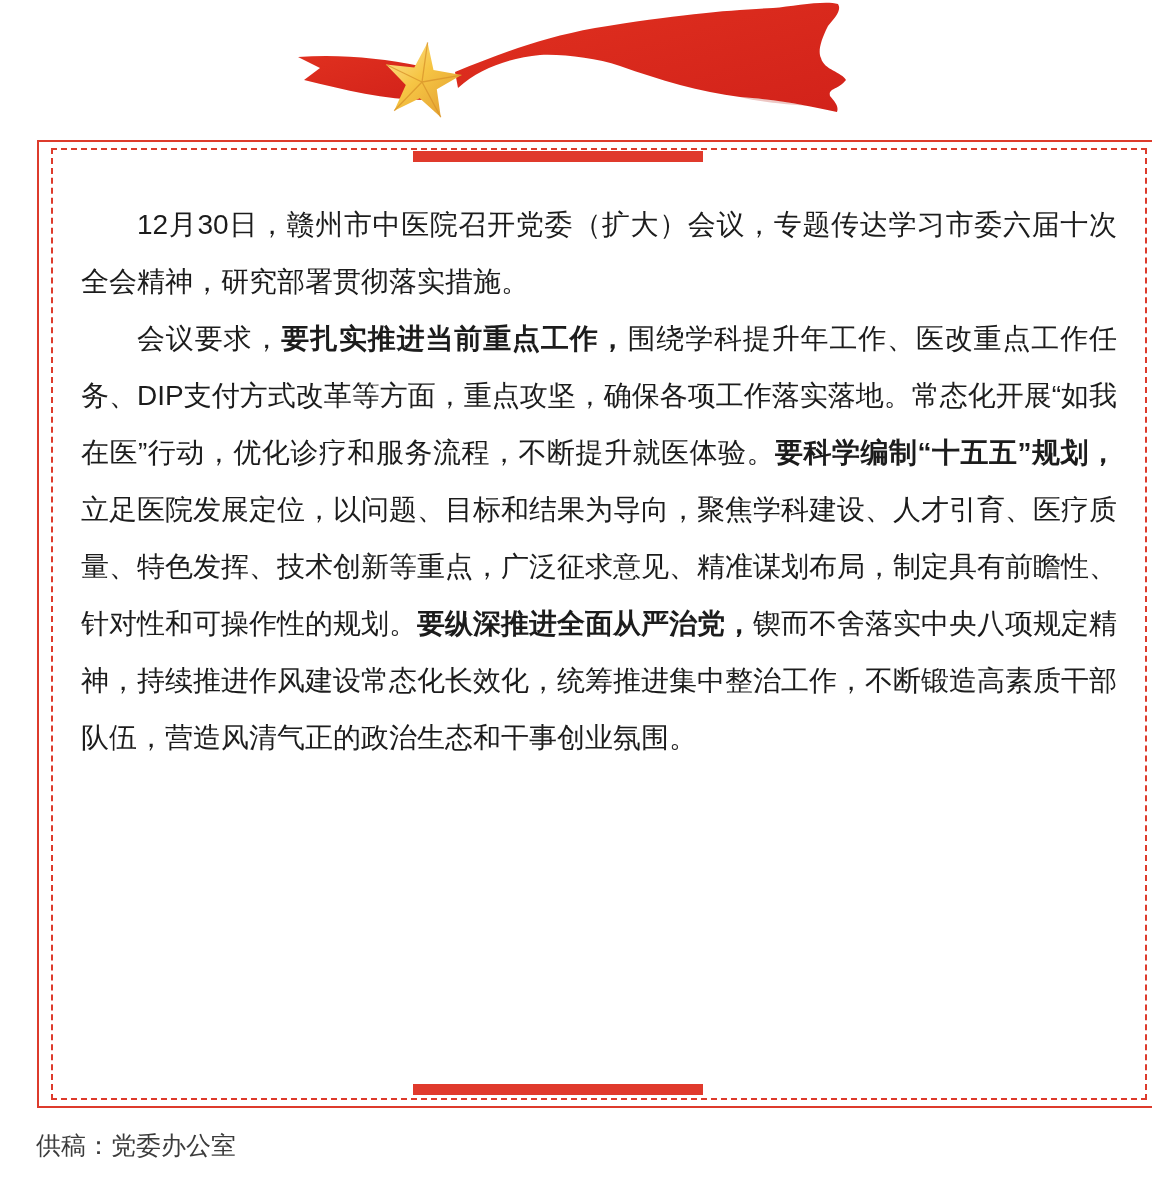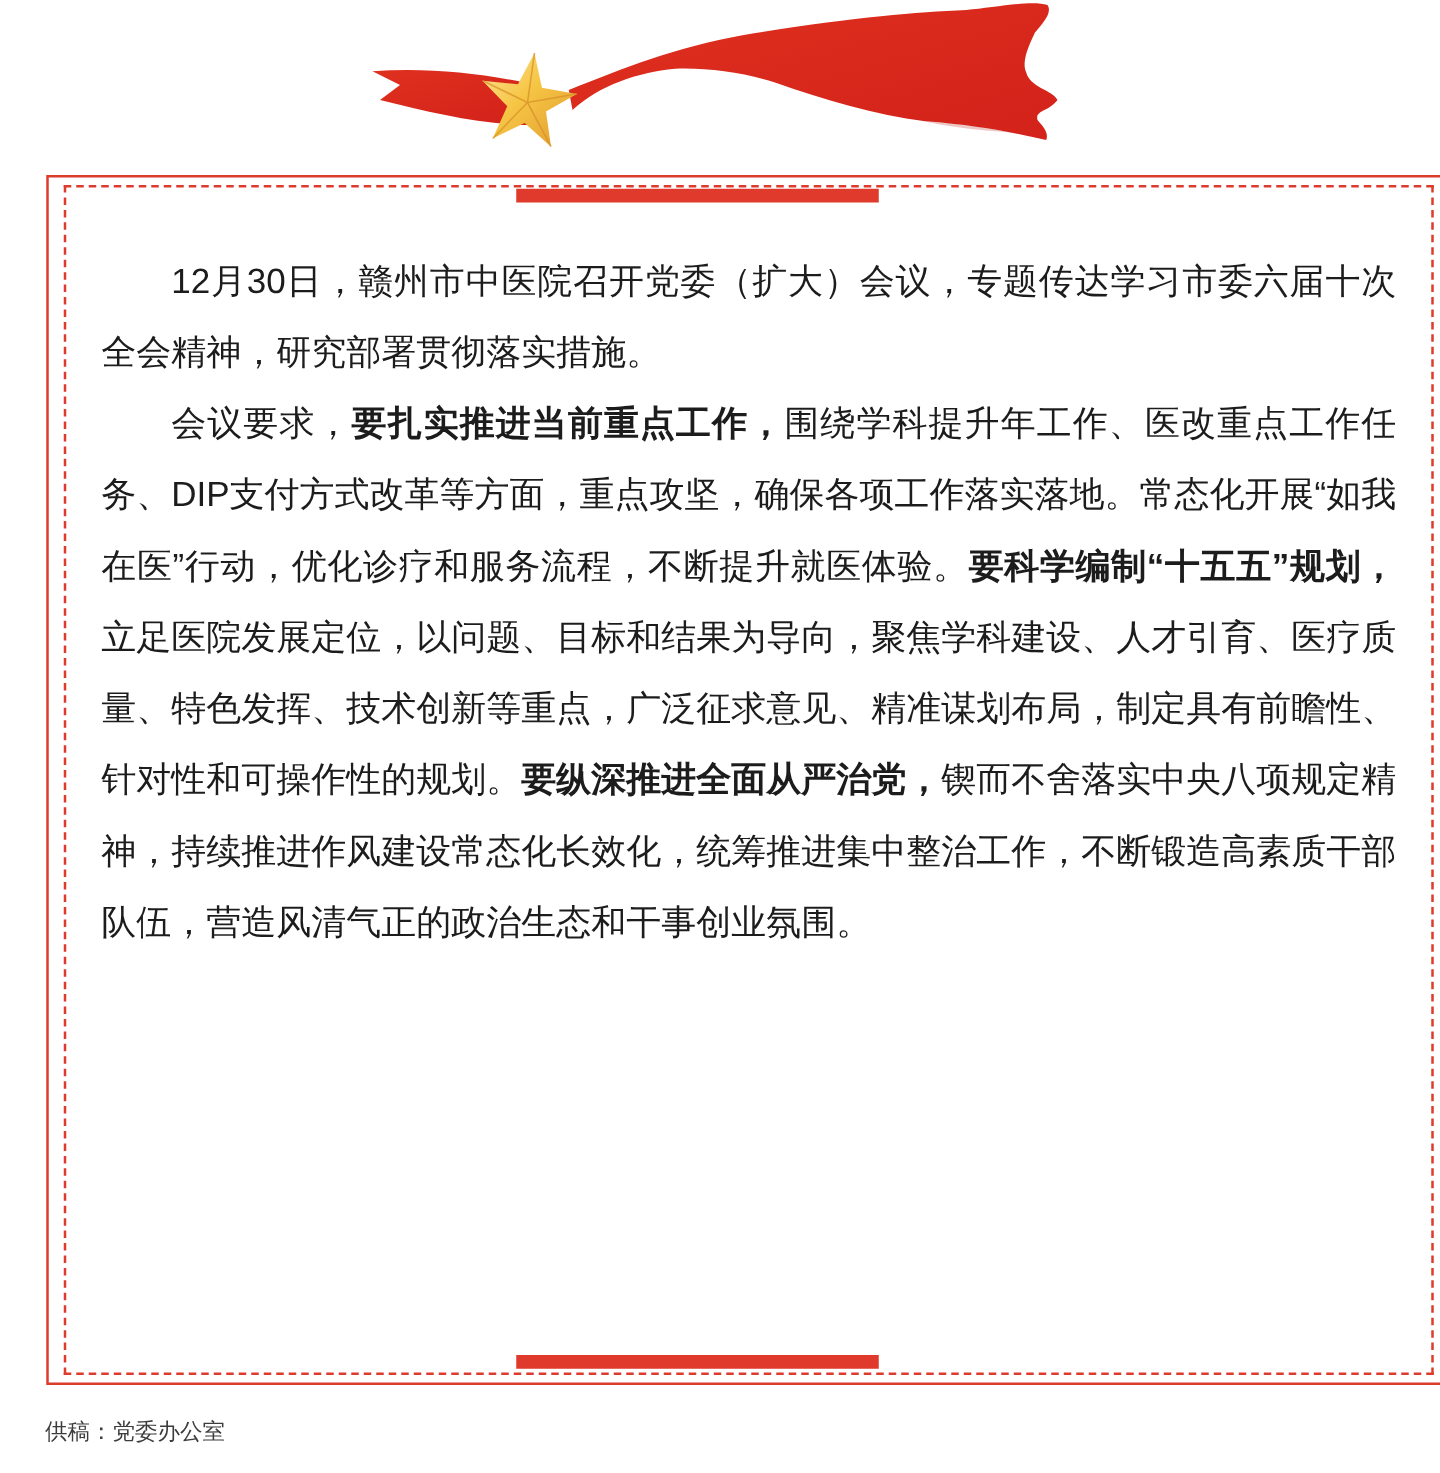--- a/index.html
+++ b/index.html
@@ -44,21 +44,21 @@
     font-size:28px;line-height:57px;color:var(--text-color);
     text-align:justify;
     overflow:hidden;
   }
   .article p{
     margin:0;text-indent:2em;
   }
   .article .bold{font-weight:700;}
   .byline{
     position:absolute;left:36px;top:1128px;
-    font-size:18px;line-height:34px;color:var(--byline-color);text-align:right;
+    font-size:25px;line-height:34px;color:var(--byline-color);text-align:right;
   }
 </style>
 </head>
 <body>
 
 <div class="ribbon-wrap">
   <svg width="572" height="130" viewBox="0 0 572 130">
     <defs>
       <linearGradient id="ribbonGrad" x1="0" y1="0" x2="1" y2="1">
         <stop offset="0" stop-color="#e0301f"></stop>

